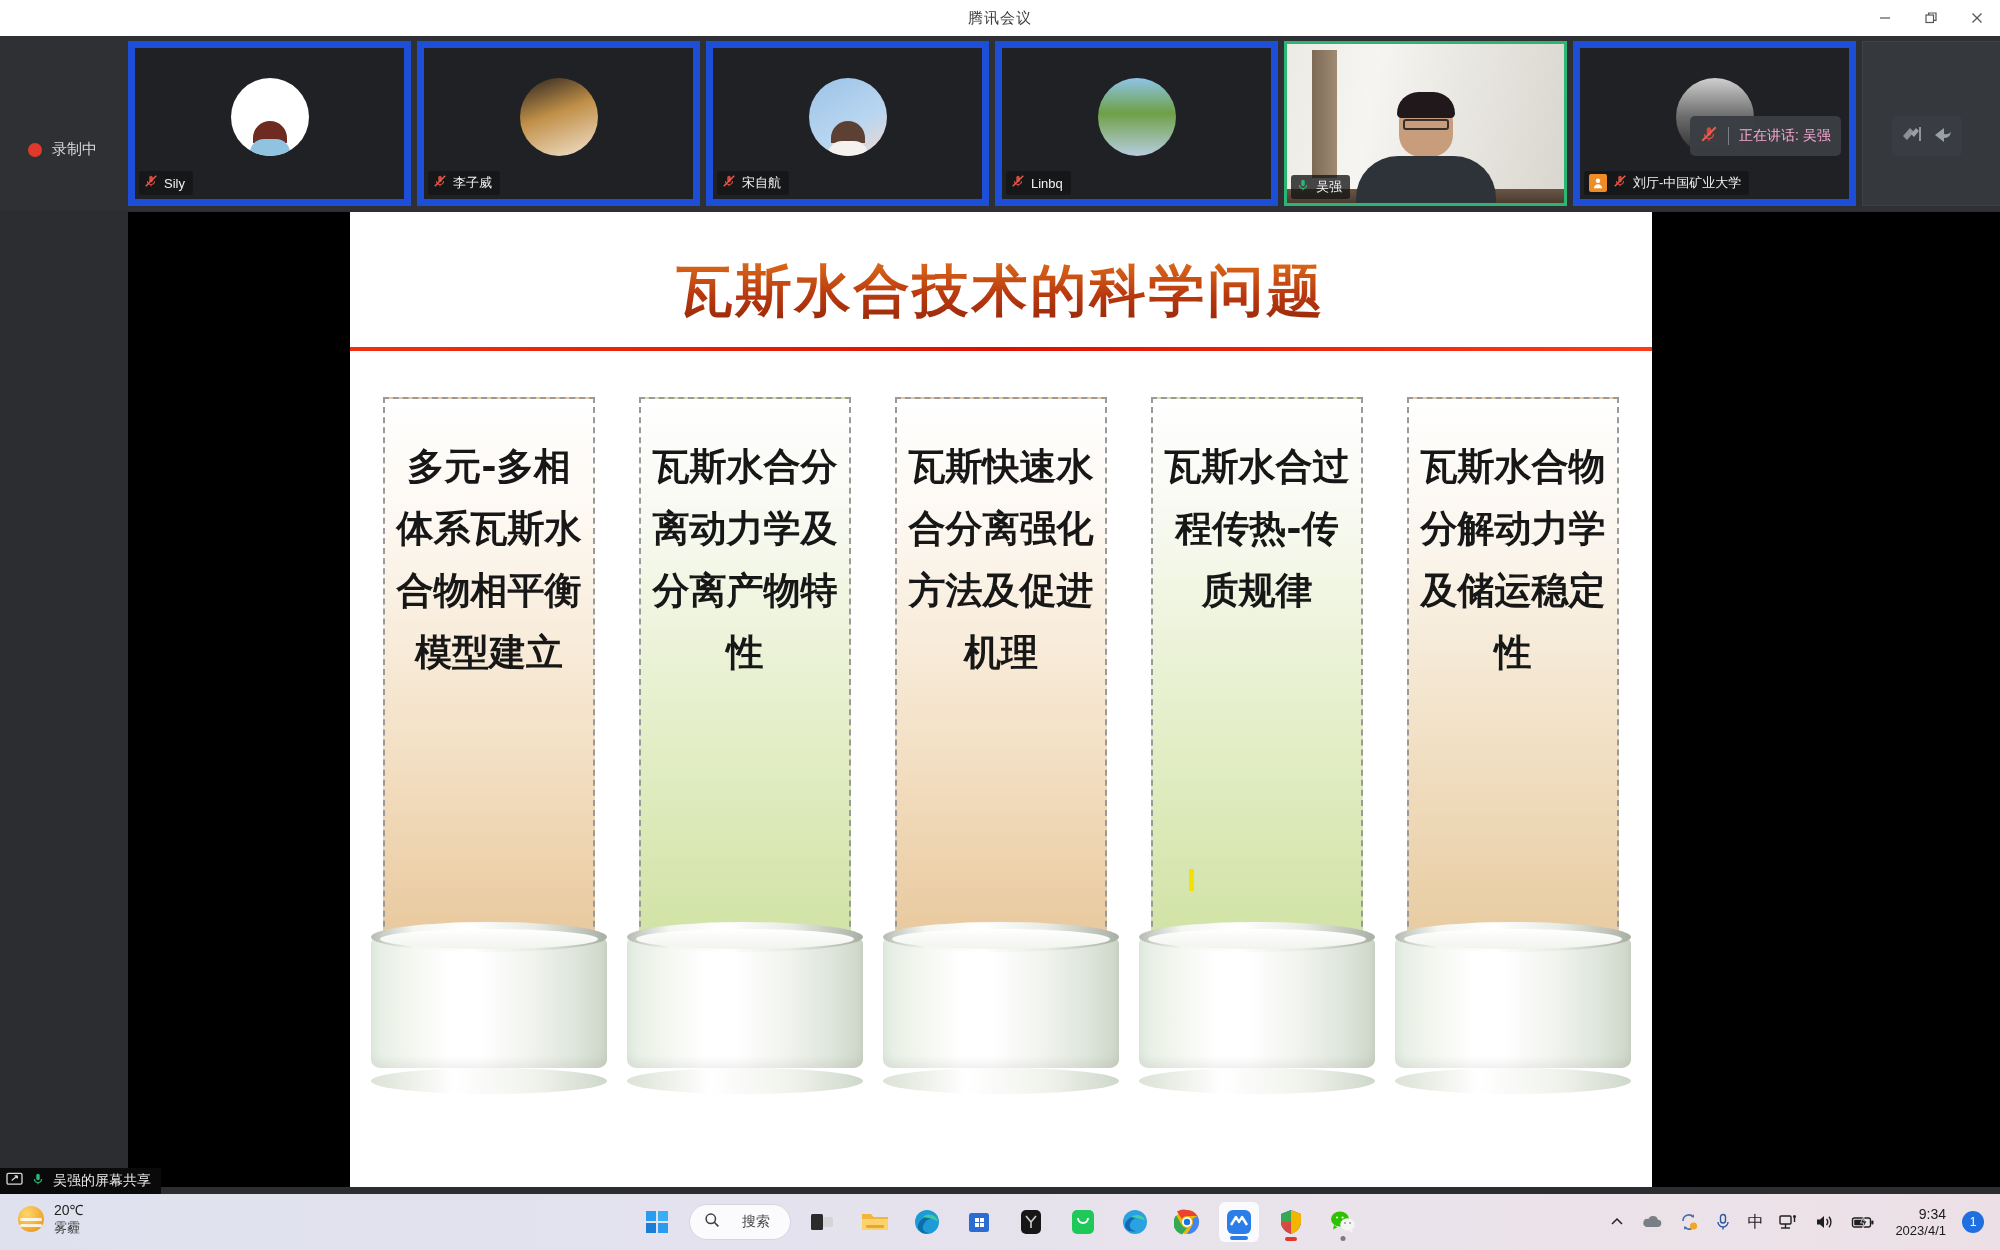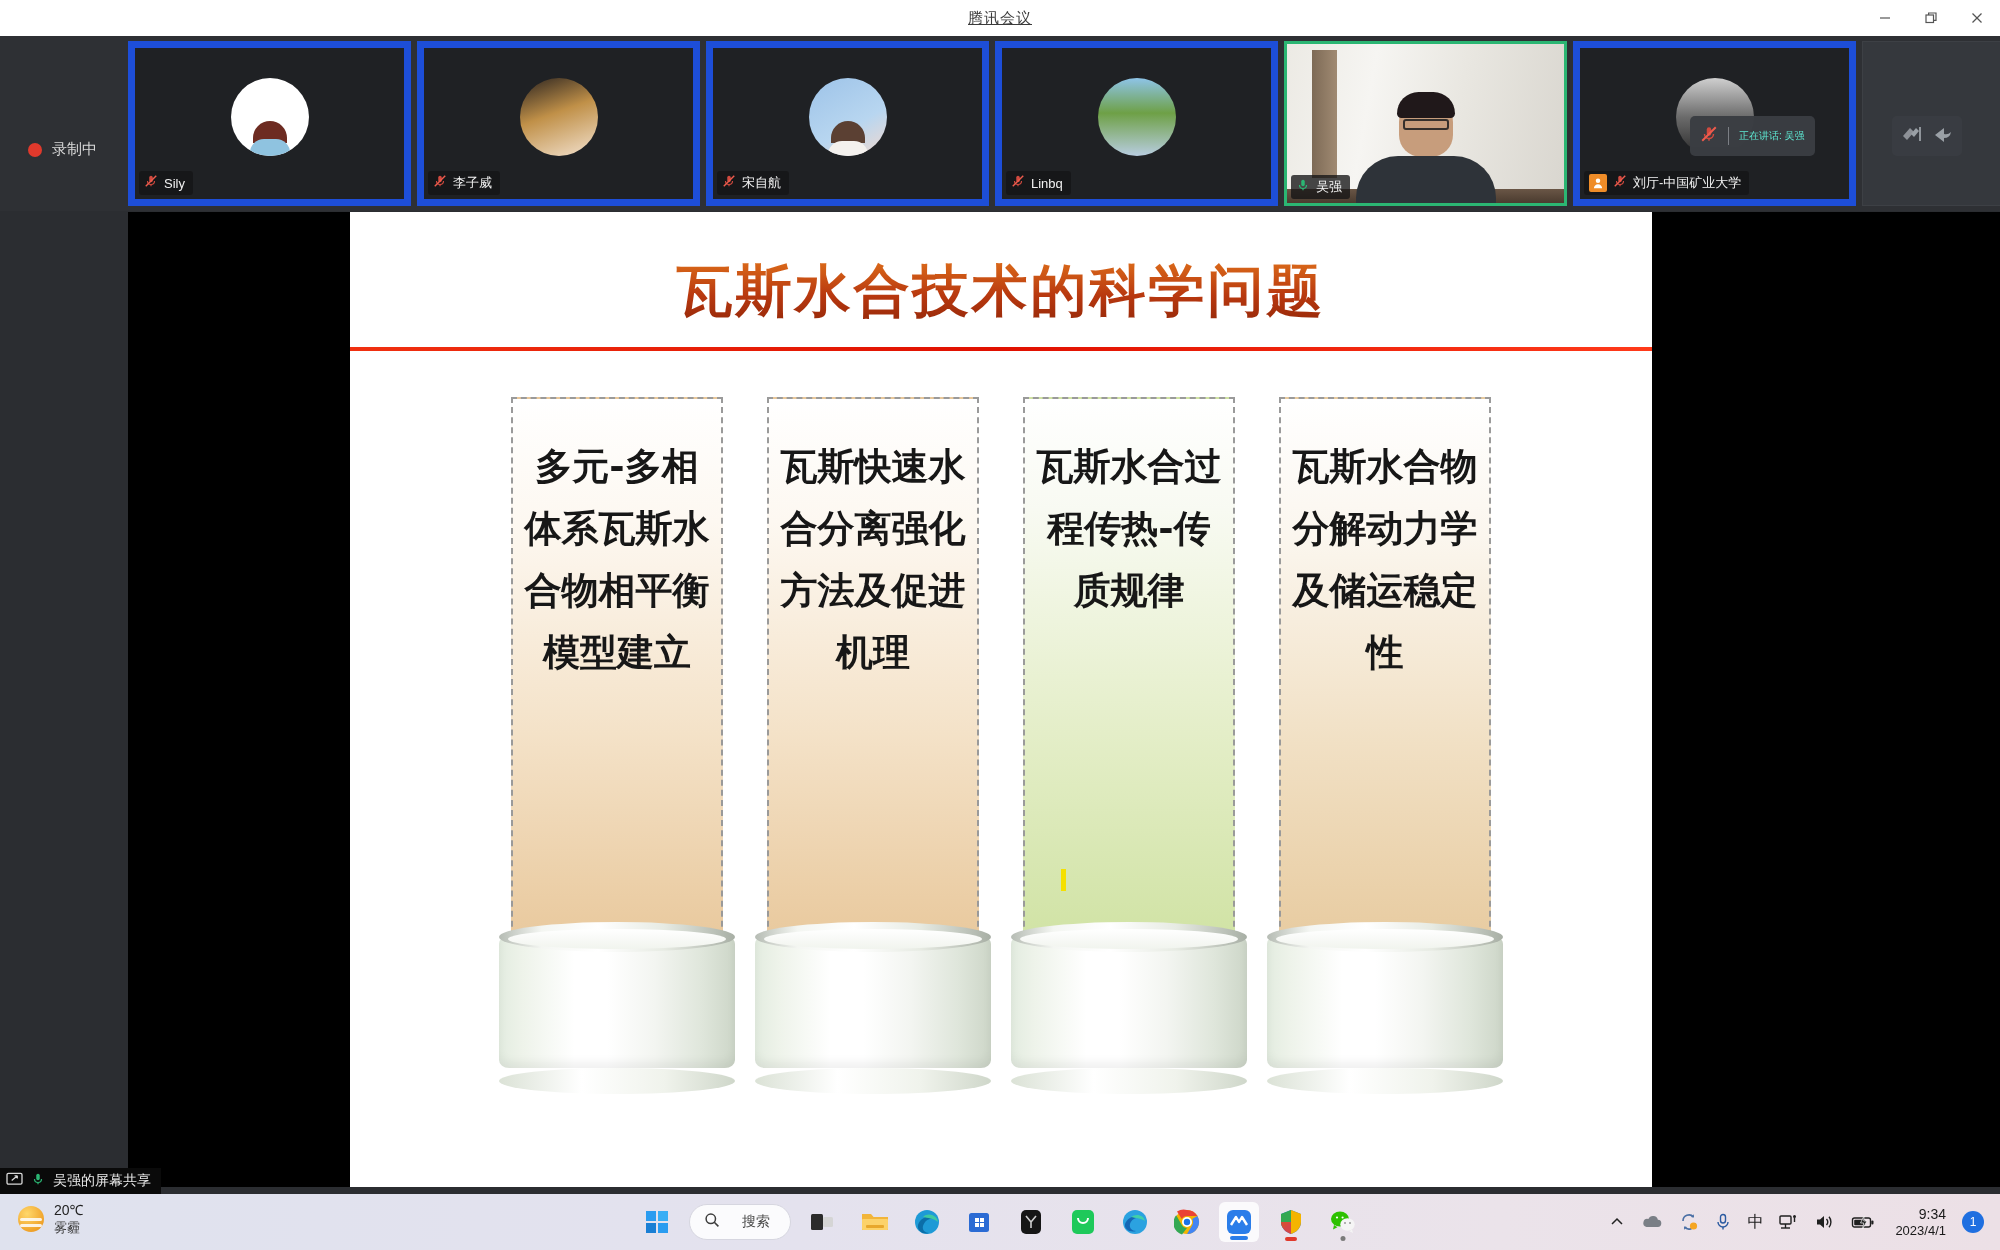--- a/index.html
+++ b/index.html
@@ -9,21 +9,21 @@
     background:#2b2d31;
     -webkit-font-smoothing:antialiased;
   }
   #app { position:relative; width:2000px; height:1250px; }
 
   
   .titlebar{
     position:absolute; left:0; top:0; width:2000px; height:36px;
     background:#ffffff; display:flex; align-items:center; justify-content:center;
   }
-  .titlebar .t-title{ font-size:15px; color:#3b3b3b; letter-spacing:1px;text-decoration:underline; }
+  .titlebar .t-title{ font-size:15px; color:#3b3b3b; letter-spacing:1px; }
   .win-ctrls{ position:absolute; right:0; top:0; height:36px; display:flex; }
   .win-ctrls .wbtn{
     width:46px; height:36px; display:flex; align-items:center; justify-content:center;
     color:#555; font-size:14px;
   }
 
   
   .strip{
     position:absolute; left:0; top:36px; width:2000px; height:175px;
     background:#2e3034;
@@ -103,21 +103,21 @@
   }
   .host-badge svg{ display:block; }
 
   
   .speak-toast{
     position:absolute; left:1690px; top:80px; height:40px;
     background:rgba(58,61,66,.97); border-radius:5px;
     display:flex; align-items:center; gap:10px; padding:0 10px; z-index:30;
   }
   .speak-toast .sep{ width:1px;height:18px;background:#7c7f85; }
-  .speak-toast .stxt{ color:#5eead4; font-size:10px; white-space:nowrap; }
+  .speak-toast .stxt{ color:#f9a8d4; font-size:14px; white-space:nowrap; }
   .toast-actions{
     position:absolute; left:1892px; top:80px; height:40px;
     background:rgba(58,61,66,.97); border-radius:5px; z-index:30;
     display:flex; align-items:center; gap:4px; padding:0 8px;
   }
 
   
   .share{
     position:absolute; left:128px; top:212px; width:1985px; height:975px;
     background:#000;
@@ -452,20 +452,31 @@
             <div class="col-text">多元-多相体系瓦斯水合物相平衡模型建立</div>
           </div>
           <div class="base">
             <div class="base-bottom"></div>
             <div class="base-body"></div>
             <div class="base-top"></div>
             <div class="base-top-in"></div>
           </div>
         </div>
 
+        <div class="pillar">
+          <div class="col cool">
+            <div class="col-text">瓦斯水合分离动力学及分离产物特性</div>
+          </div>
+          <div class="base">
+            <div class="base-bottom"></div>
+            <div class="base-body"></div>
+            <div class="base-top"></div>
+            <div class="base-top-in"></div>
+          </div>
+        </div>
 
         <div class="pillar">
           <div class="col warm">
             <div class="col-text">瓦斯快速水合分离强化方法及促进机理</div>
           </div>
           <div class="base">
             <div class="base-bottom"></div>
             <div class="base-body"></div>
             <div class="base-top"></div>
             <div class="base-top-in"></div>

